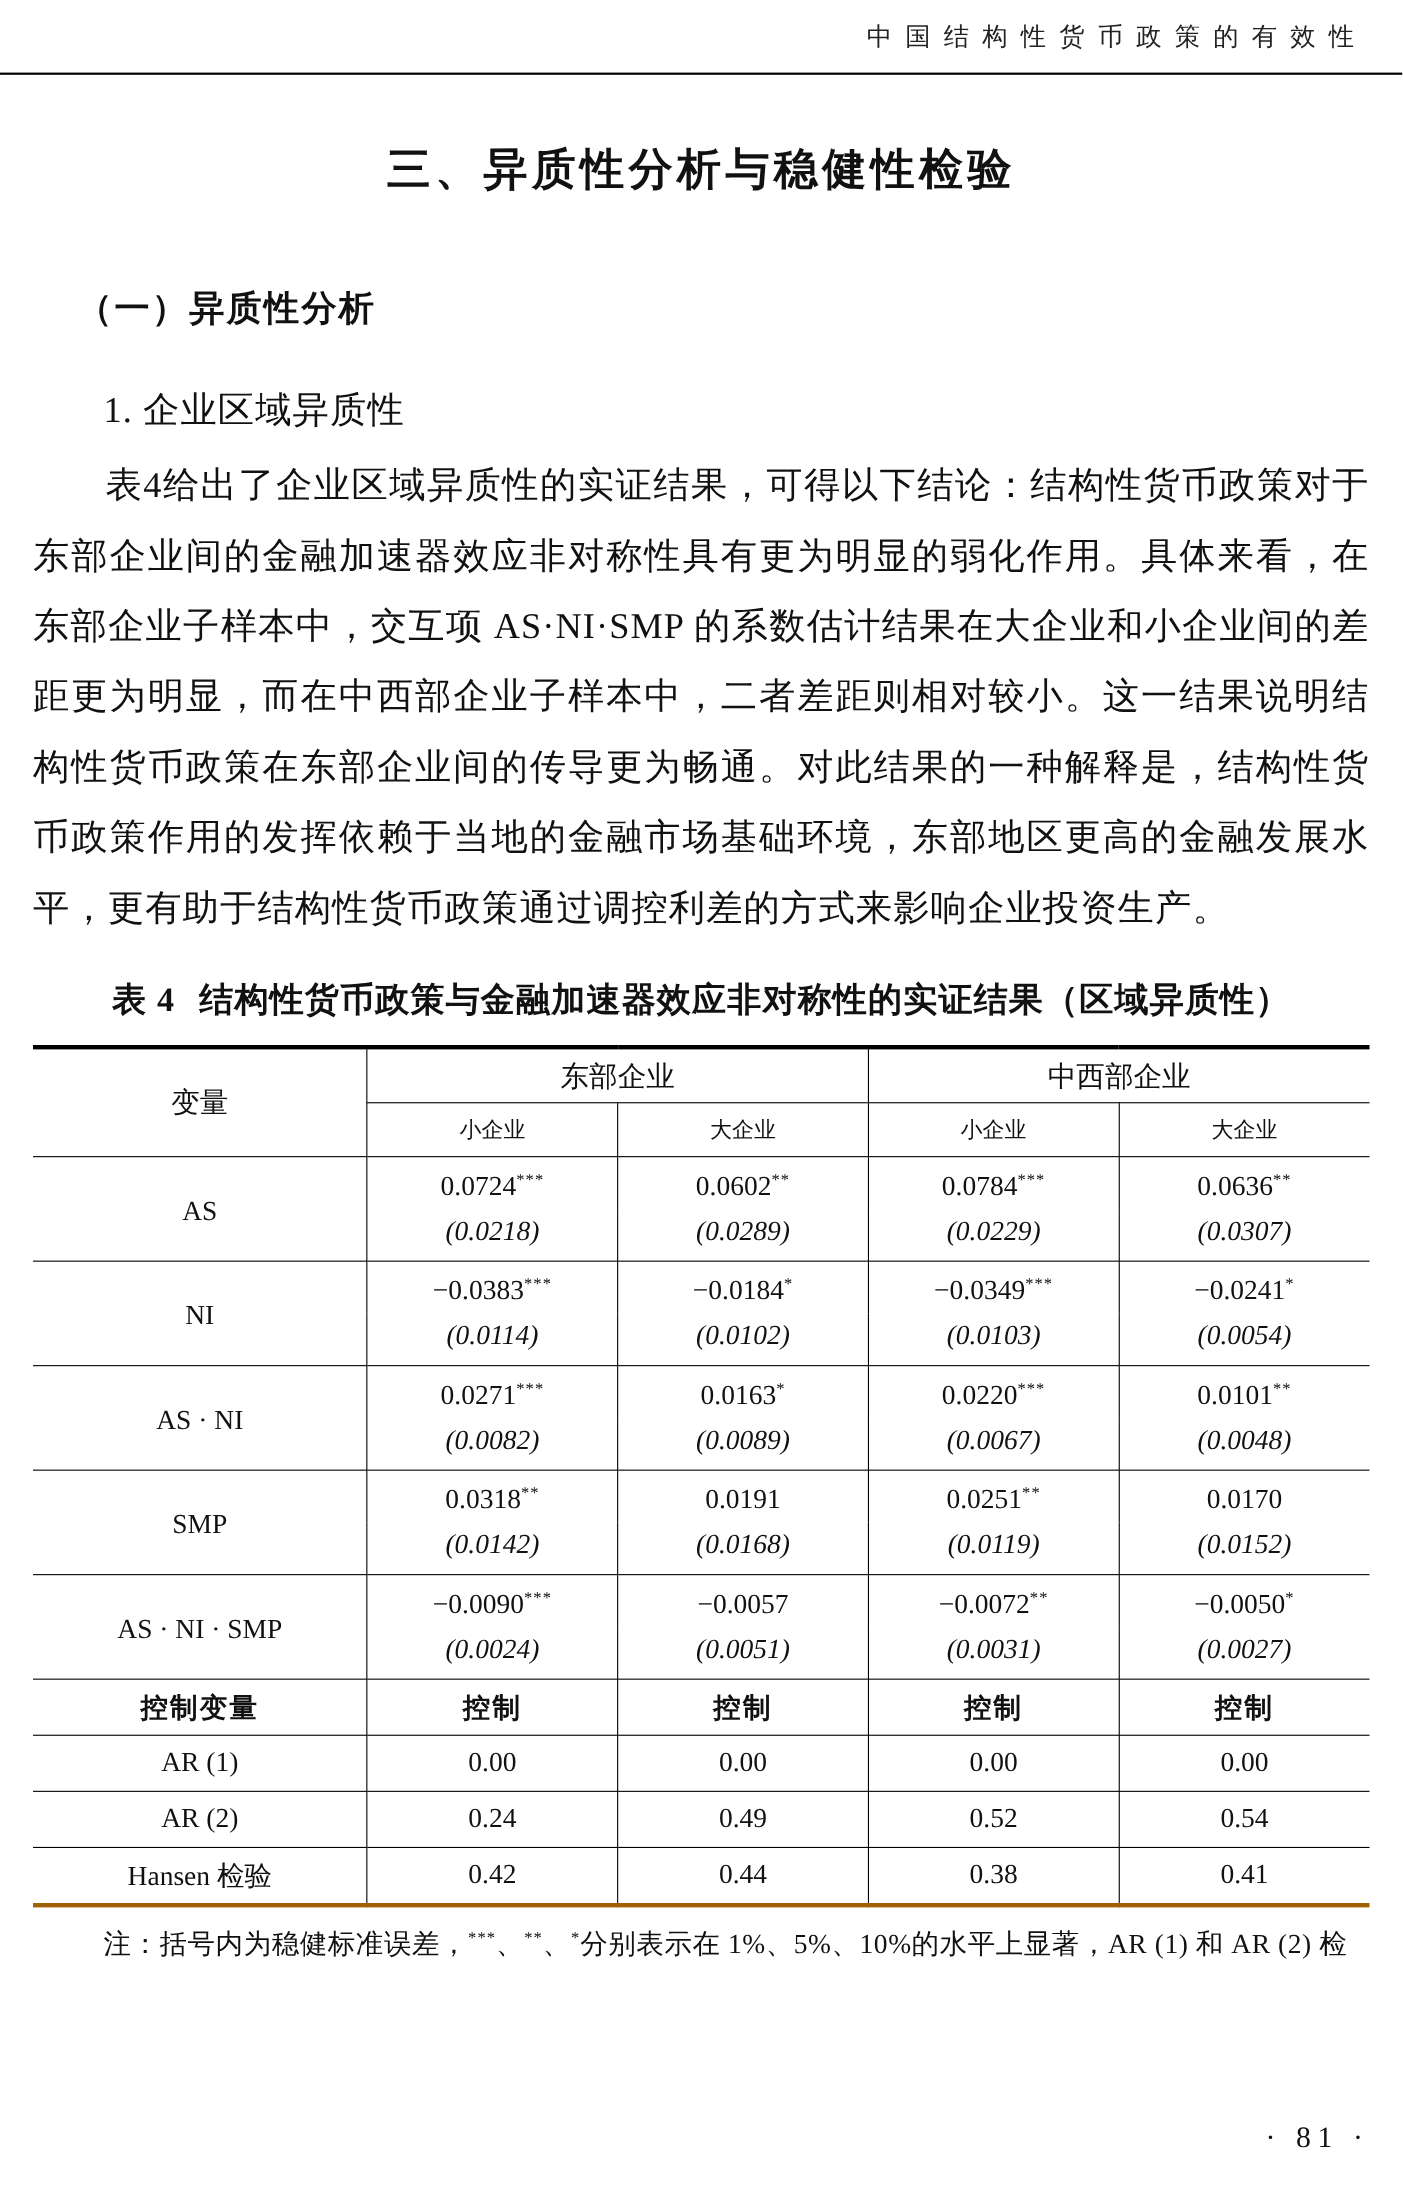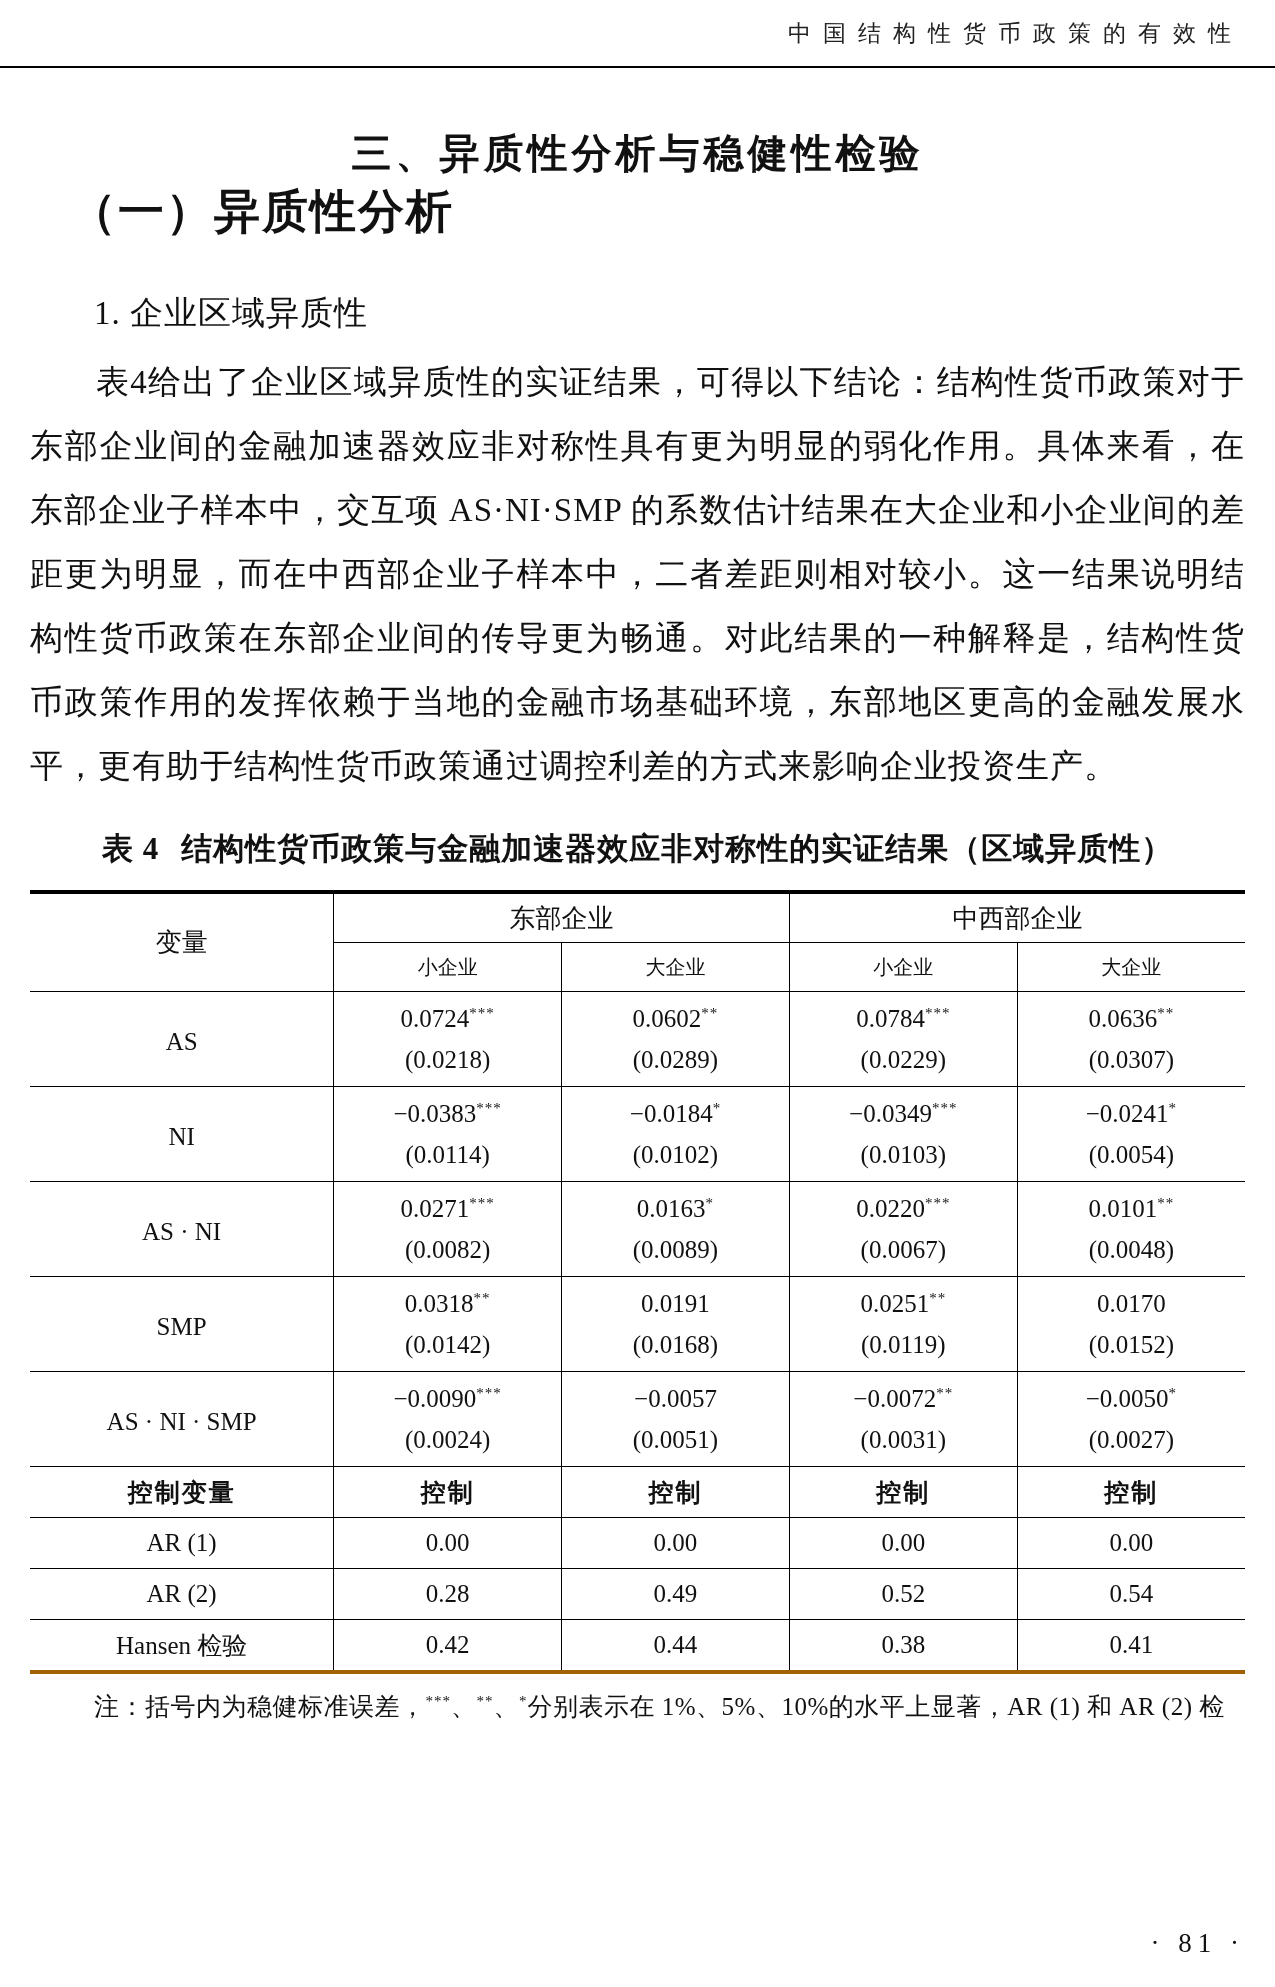--- a/index.html
+++ b/index.html
@@ -25,22 +25,22 @@
   
   .main-title {
     margin: 58px 0 0 0;
     text-align: center;
     font-size: 40px; font-weight: bold; letter-spacing: 4px;
   }
 
   .content { padding: 0 30px; }
 
   .section-heading {
-    padding-left: 40px;
-    font-size: 46px; font-weight: bold; letter-spacing: 2px;
+    margin-top: 78px; padding-left: 40px;
+    font-size: 32px; font-weight: bold; letter-spacing: 2px;
   }
   .subsection-heading {
     margin-top: 48px; padding-left: 64px;
     font-size: 33px; letter-spacing: 1px;
   }
 
   p.body-para {
     margin: 14px 0 0 0;
     font-size: 33px; line-height: 64px;
     text-align: justify; letter-spacing: 1px;
@@ -69,21 +69,21 @@
     font-weight: normal; text-align: center; vertical-align: middle;
     padding: 0;
   }
   table.results .vline { border-right: 1px solid #000; }
   table.results .hline { border-bottom: 1px solid #000; }
   col.c-var { width: 25%; }
   col.c-data { width: 18.75%; }
   tr.group-header th { height: 48px; font-size: 26px; }
   tr.sub-header th { height: 48px; font-size: 20px; font-family: Liberation Serif, serif; }
   tr.coef-row td { height: 41px; padding-top: 6px; }
-  tr.se-row td { height: 41px; padding-bottom: 6px; }
+  tr.se-row td { height: 41px; padding-bottom: 6px; font-style: italic; }
   tr.simple-row td { height: 50px; }
   tr.simple-row td.ctrl { font-weight: bold; letter-spacing: 2px; }
   td sup, .note sup {
     font-size: 15px; vertical-align: 9px; letter-spacing: 1px;
   }
 
   .note {
     margin-top: 16px; padding-left: 64px;
     font-size: 25px; letter-spacing: 0.5px;
   }
@@ -219,21 +219,21 @@
       <tr class="simple-row">
         <td class="vline hline">AR (1)</td>
         <td class="vline hline">0.00</td>
         <td class="vline hline">0.00</td>
         <td class="vline hline">0.00</td>
         <td class="hline">0.00</td>
       </tr>
 
       <tr class="simple-row">
         <td class="vline hline">AR (2)</td>
-        <td class="vline hline">0.28</td>
+        <td class="vline hline">0.24</td>
         <td class="vline hline">0.49</td>
         <td class="vline hline">0.52</td>
         <td class="hline">0.54</td>
       </tr>
 
       <tr class="simple-row">
         <td class="vline">Hansen 检验</td>
         <td class="vline">0.42</td>
         <td class="vline">0.44</td>
         <td class="vline">0.38</td>

